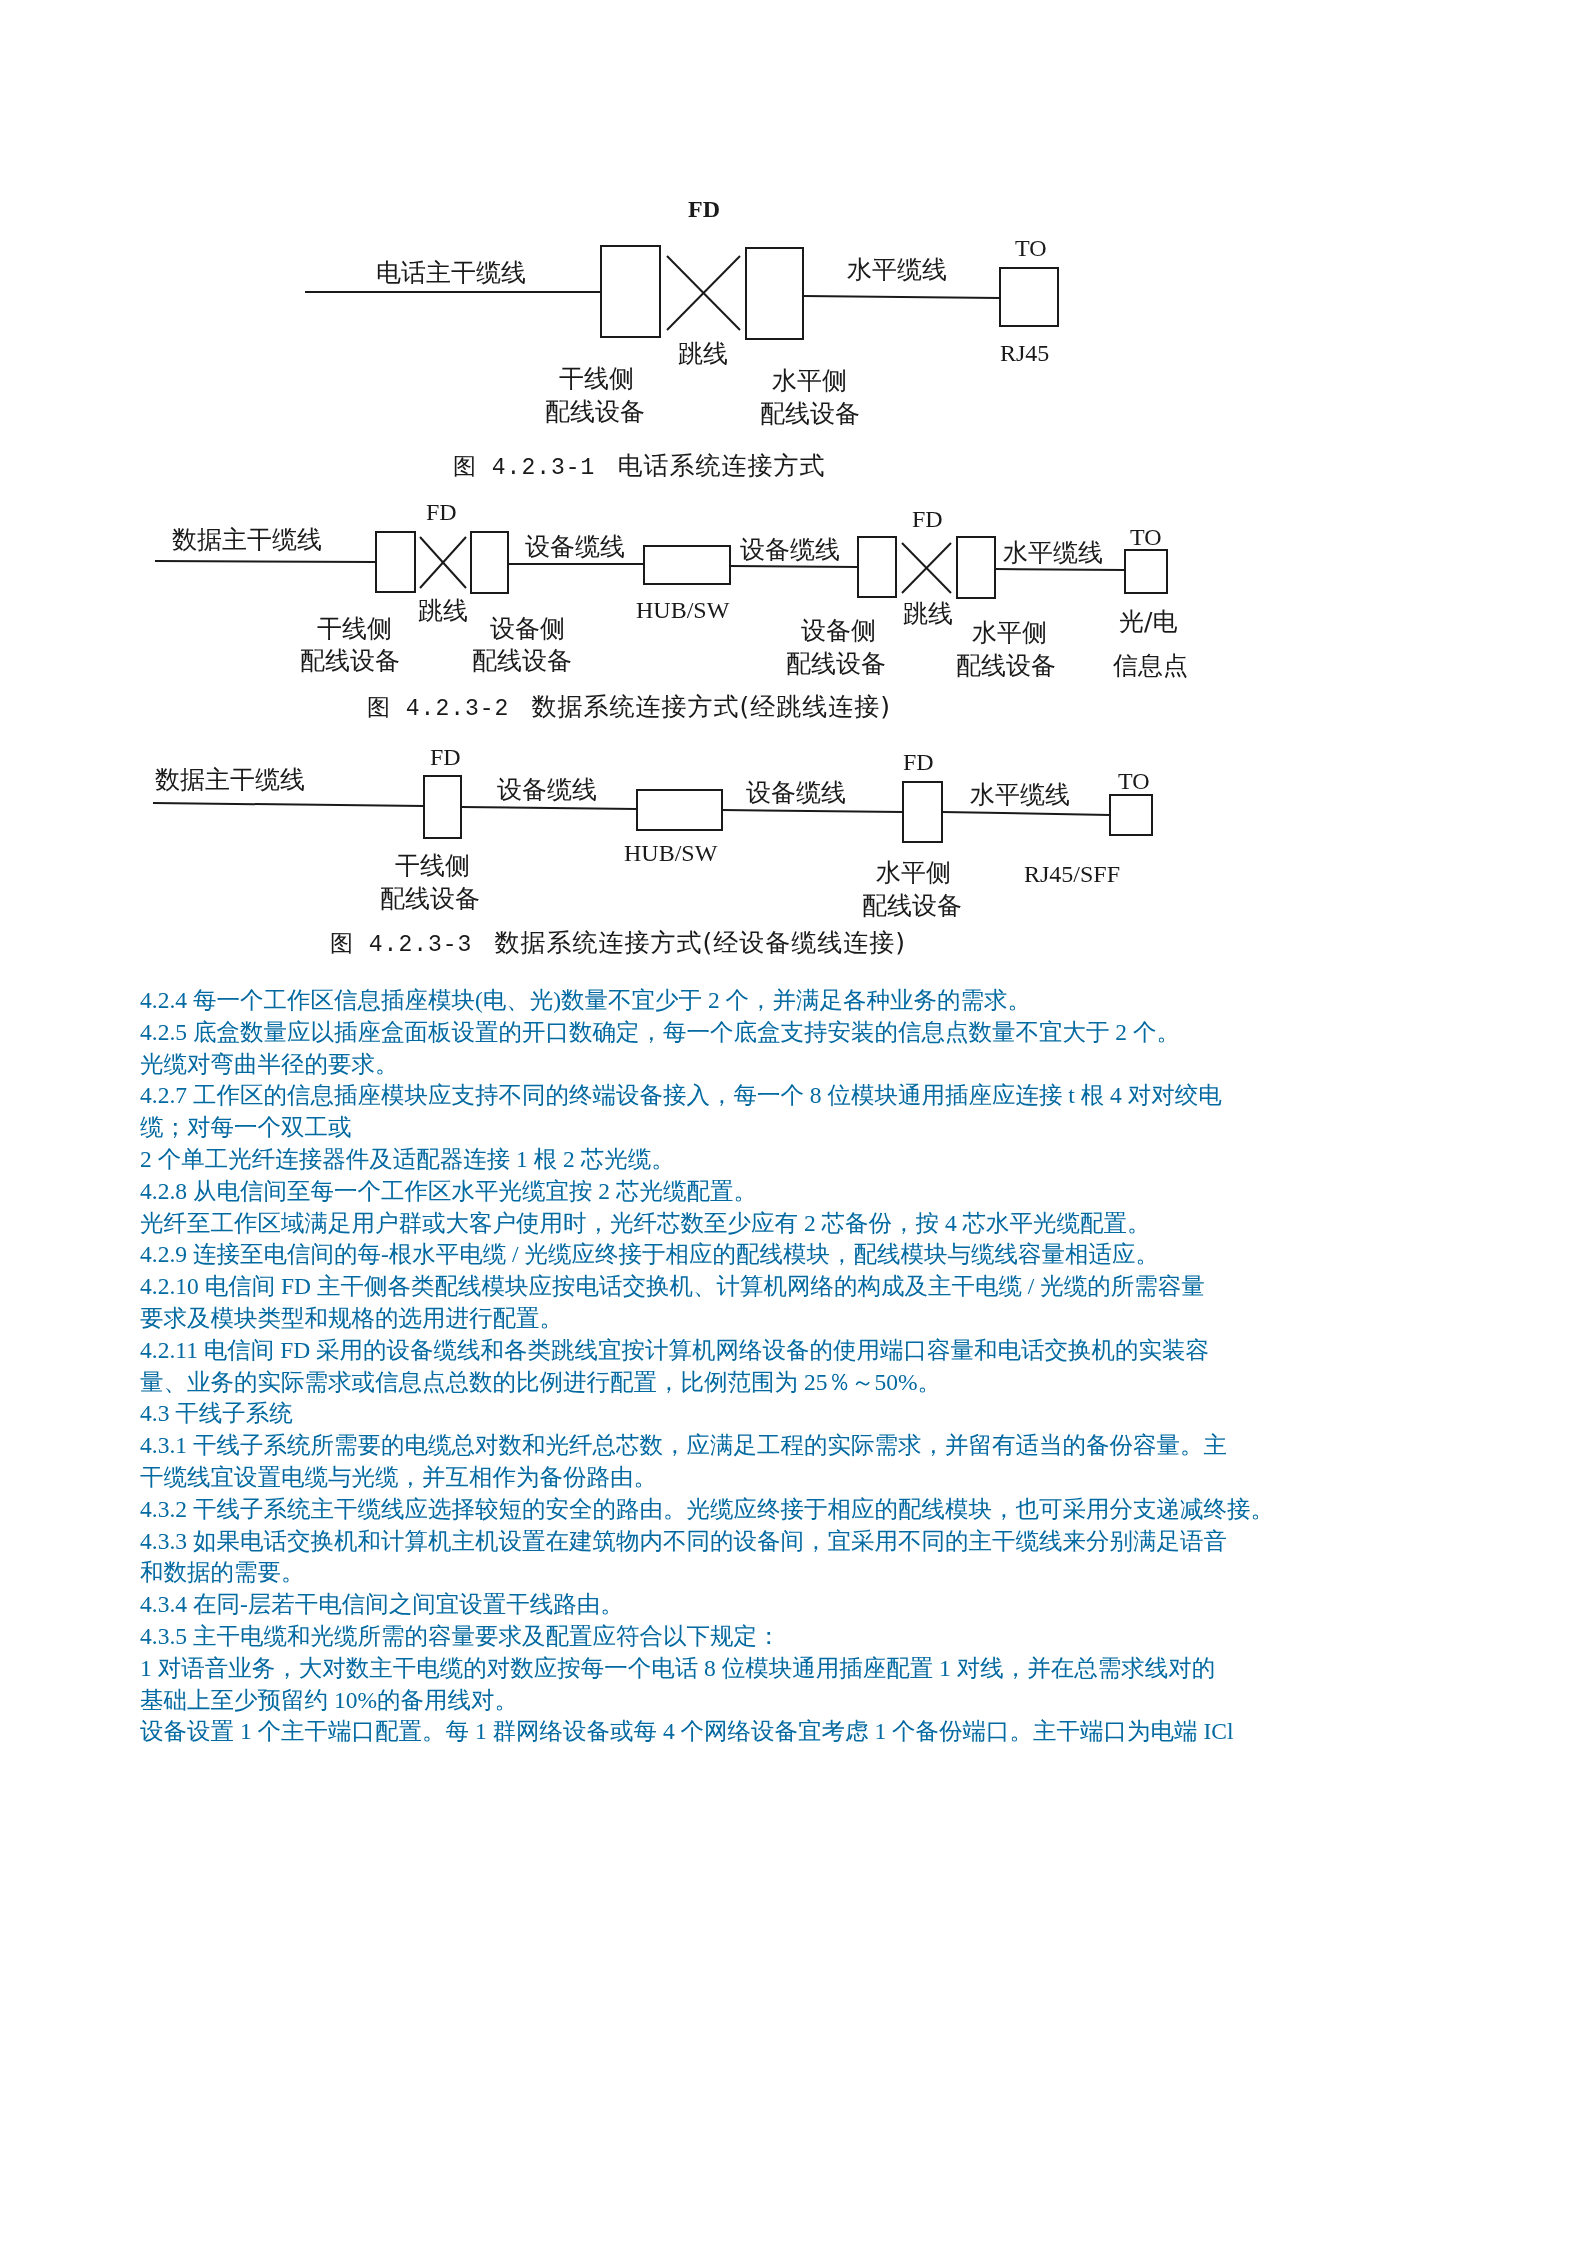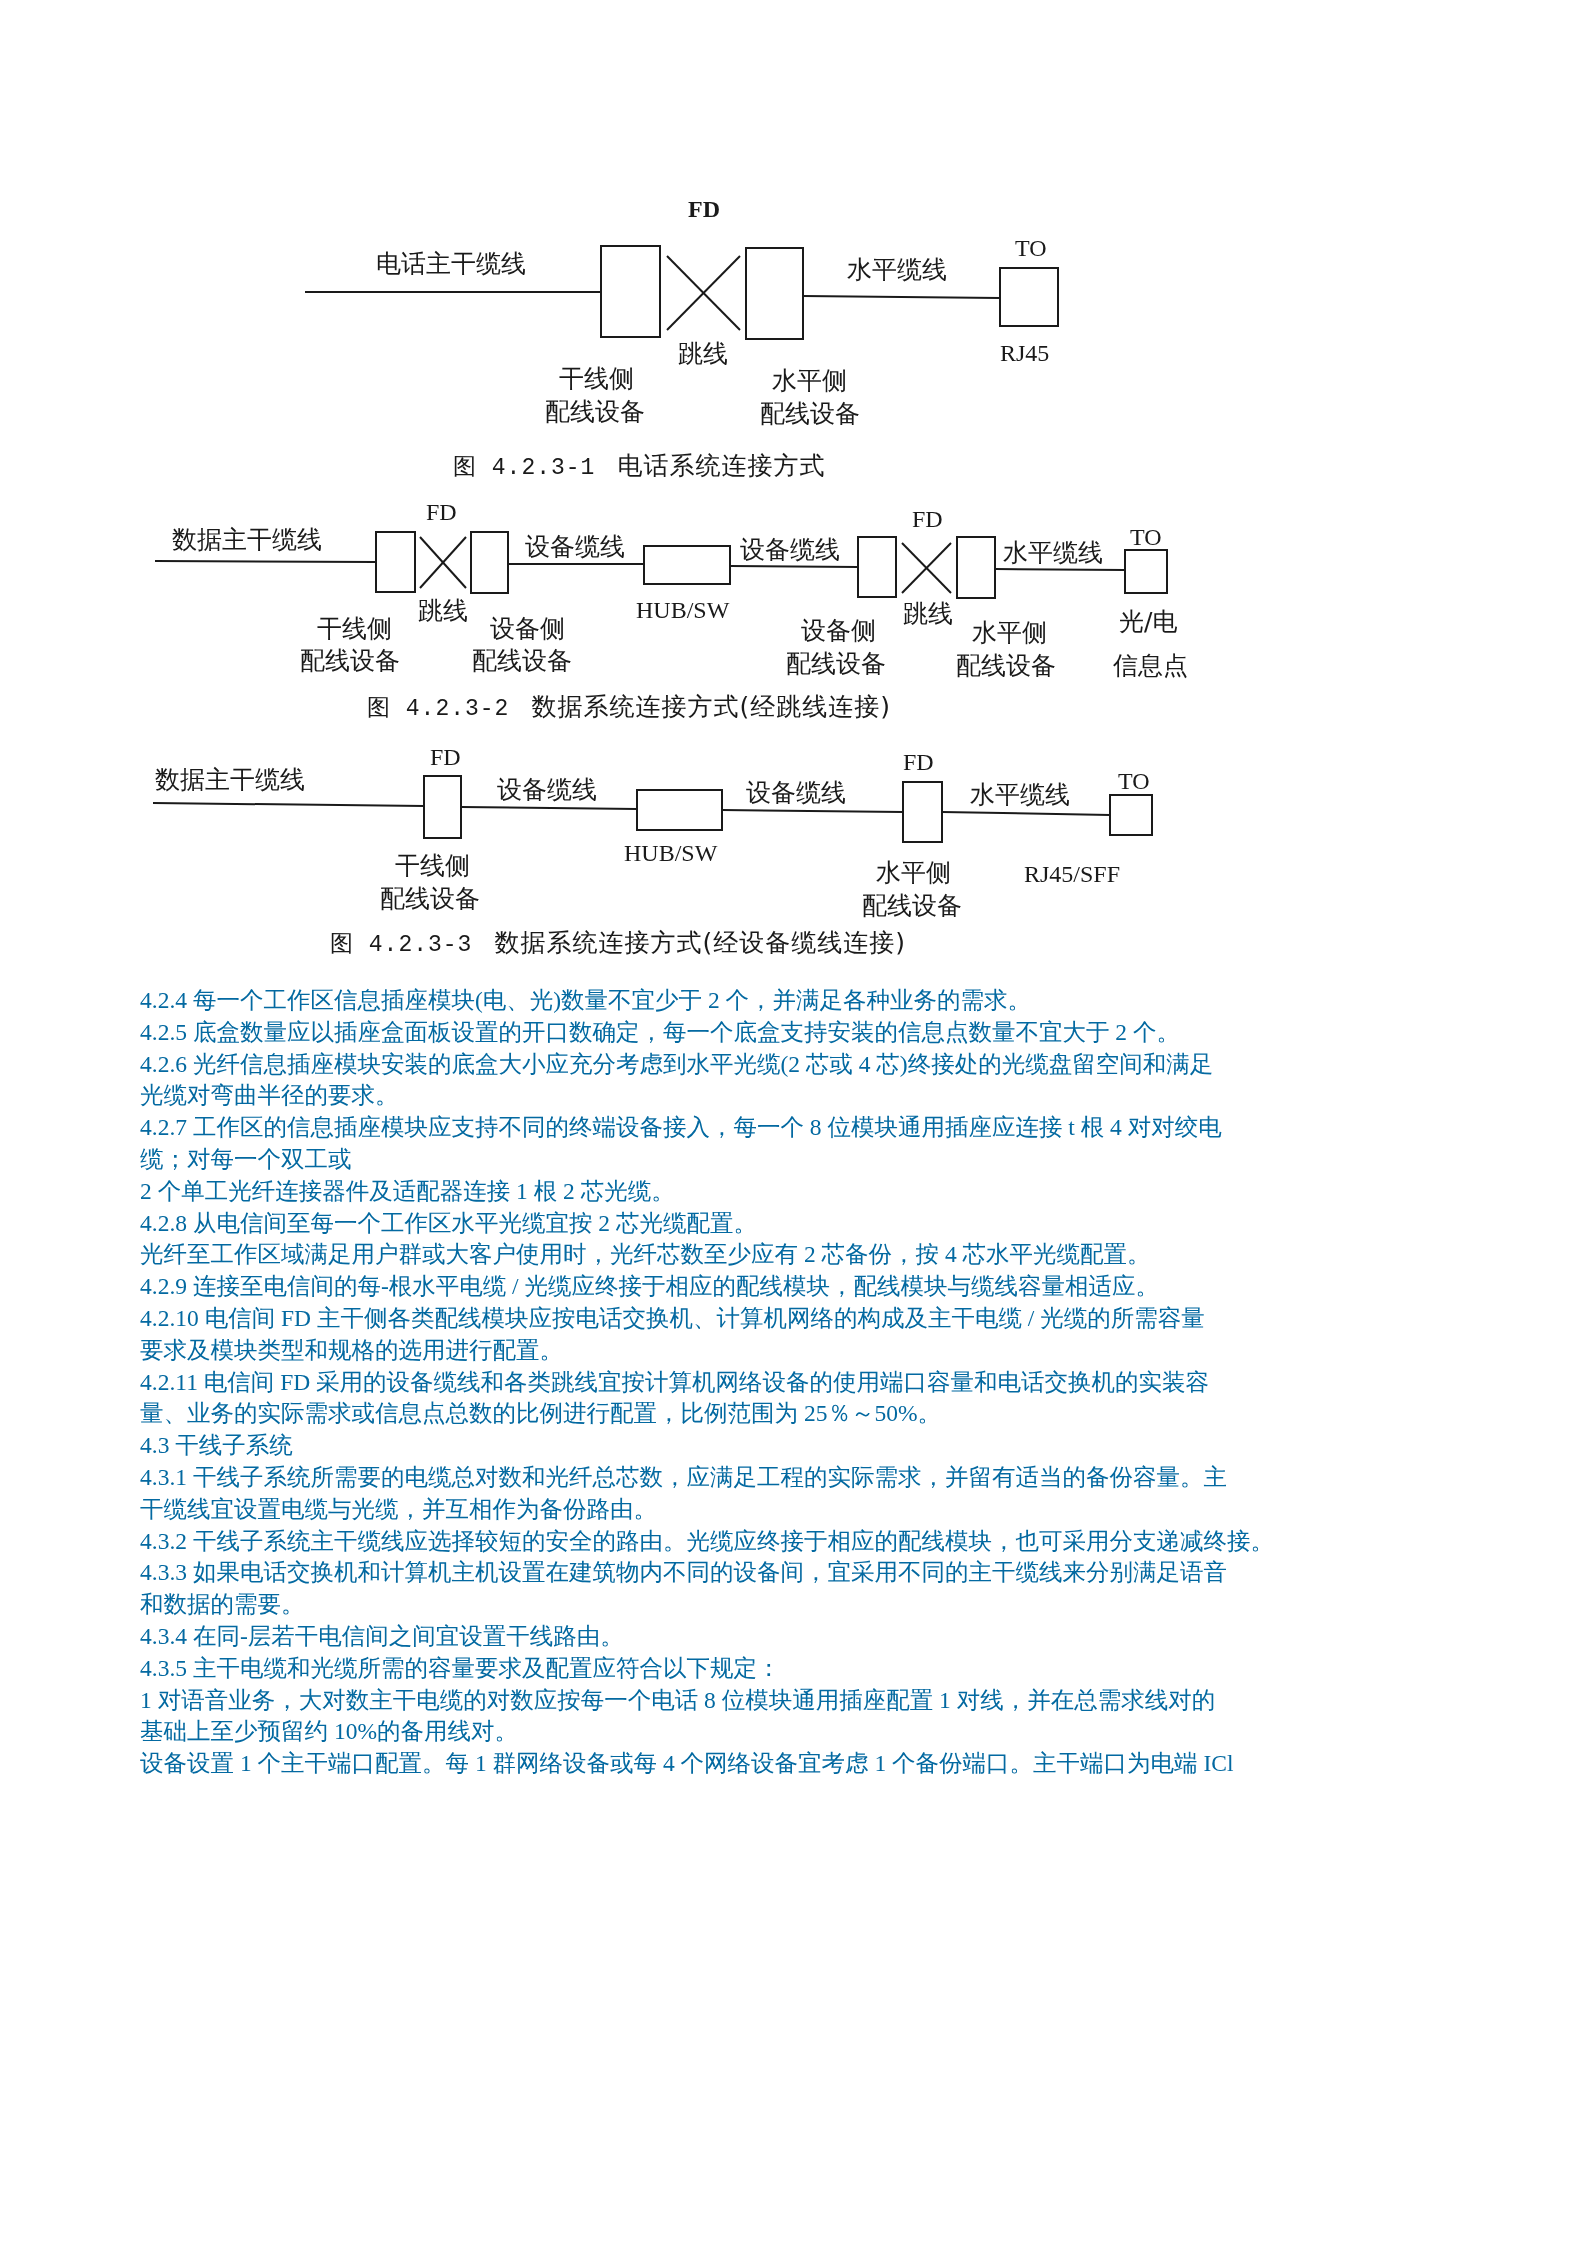--- a/index.html
+++ b/index.html
@@ -25,21 +25,21 @@
         <line x1="305" y1="292" x2="601" y2="292"></line>
         <rect x="601" y="246" width="59" height="91"></rect>
         <line x1="667" y1="256" x2="740" y2="330"></line>
         <line x1="667" y1="330" x2="740" y2="256"></line>
         <rect x="746" y="248" width="57" height="91"></rect>
         <line x1="803" y1="296" x2="1000" y2="298"></line>
         <rect x="1000" y="268" width="58" height="58"></rect>
       </g>
     </svg>
     <span class="lbl lat" style="left:688px;top:197px;font-weight:bold;">FD</span>
-    <span class="lbl cjk" style="left:376px;top:251px;">电话主干缆线</span>
+    <span class="lbl cjk" style="left:376px;top:260px;">电话主干缆线</span>
     <span class="lbl cjk" style="left:847px;top:257px;">水平缆线</span>
     <span class="lbl lat" style="left:1015px;top:236px;">TO</span>
     <span class="lbl lat" style="left:1000px;top:341px;">RJ45</span>
     <span class="lbl cjk" style="left:678px;top:341px;">跳线</span>
     <span class="lbl cjk" style="left:559px;top:366px;">干线侧</span>
     <span class="lbl cjk" style="left:545px;top:399px;">配线设备</span>
     <span class="lbl cjk" style="left:772px;top:368px;">水平侧</span>
     <span class="lbl cjk" style="left:760px;top:401px;">配线设备</span>
     <div class="lbl cap" style="left:405px;top:453px;margin-left:48px;">
       <span class="num">图 4.2.3-1</span><span>电话系统连接方式</span>
@@ -117,21 +117,20 @@
     <span class="lbl cjk" style="left:876px;top:860px;">水平侧</span>
     <span class="lbl cjk" style="left:862px;top:893px;">配线设备</span>
     <div class="lbl cap" style="left:330px;top:930px;">
       <span class="num">图 4.2.3-3</span><span>数据系统连接方式(经设备缆线连接)</span>
     </div>
   </div>
 
   <div class="body-text">
     <p>4.2.4 每一个工作区信息插座模块(电、光)数量不宜少于 2 个，并满足各种业务的需求。</p>
     <p>4.2.5 底盒数量应以插座盒面板设置的开口数确定，每一个底盒支持安装的信息点数量不宜大于 2 个。</p>
-    <p>4.2.6 光纤信息插座模块安装的底盒大小应充分考虑到水平光缆(2 芯或 4 芯)终接处的光缆盘留空间和满足</p>
     <p>光缆对弯曲半径的要求。</p>
     <p>4.2.7 工作区的信息插座模块应支持不同的终端设备接入，每一个 8 位模块通用插座应连接 t 根 4 对对绞电</p>
     <p>缆；对每一个双工或</p>
     <p>2 个单工光纤连接器件及适配器连接 1 根 2 芯光缆。</p>
     <p>4.2.8 从电信间至每一个工作区水平光缆宜按 2 芯光缆配置。</p>
     <p>光纤至工作区域满足用户群或大客户使用时，光纤芯数至少应有 2 芯备份，按 4 芯水平光缆配置。</p>
     <p>4.2.9 连接至电信间的每-根水平电缆 / 光缆应终接于相应的配线模块，配线模块与缆线容量相适应。</p>
     <p>4.2.10 电信间 FD 主干侧各类配线模块应按电话交换机、计算机网络的构成及主干电缆 / 光缆的所需容量</p>
     <p>要求及模块类型和规格的选用进行配置。</p>
     <p>4.2.11 电信间 FD 采用的设备缆线和各类跳线宜按计算机网络设备的使用端口容量和电话交换机的实装容</p>

